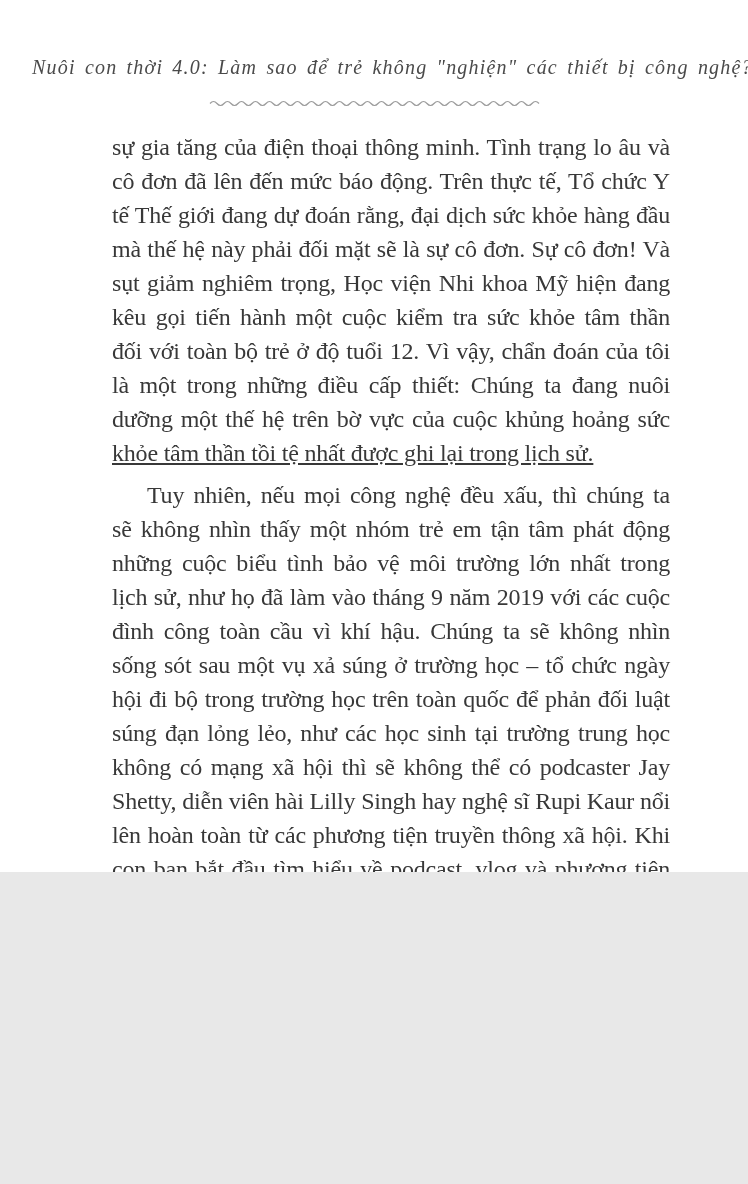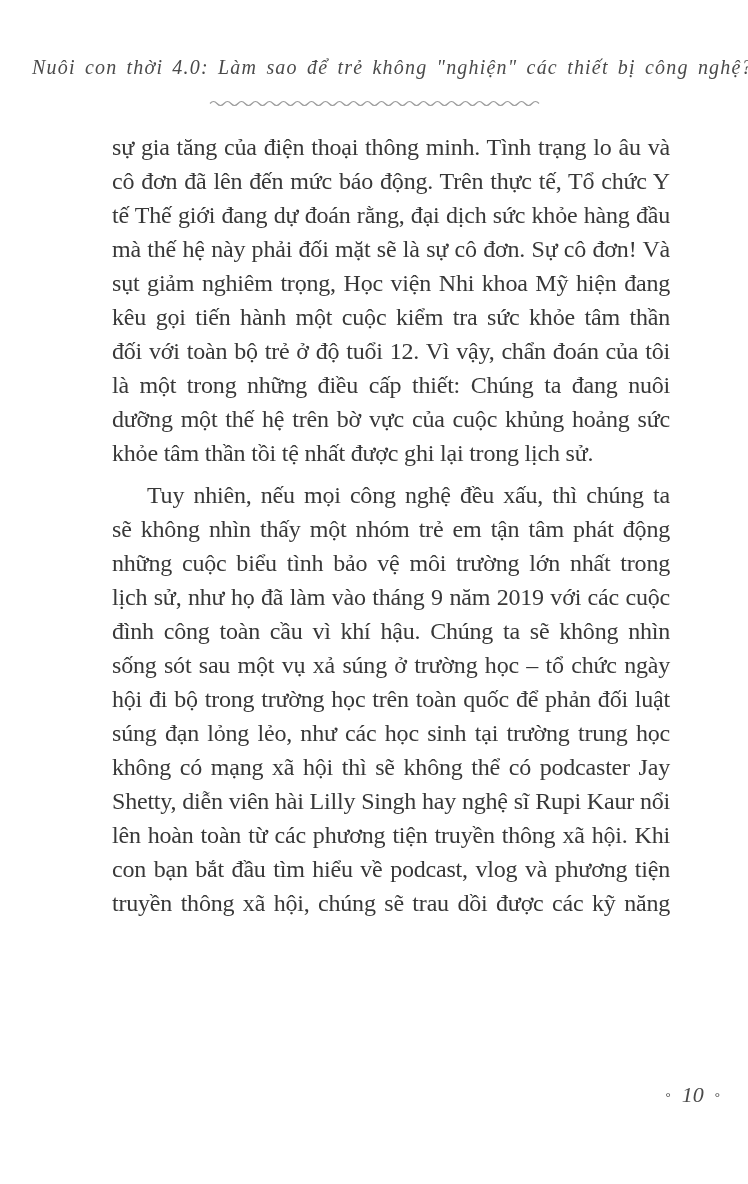--- a/index.html
+++ b/index.html
@@ -1,19 +1,19 @@
 <!DOCTYPE html>
 <html lang="vi" style="--bg: #ffffff; --text: #383838; --muted: #4a4a4a; --wave: #9b9b9b;"><head>
 <meta charset="utf-8">
 <style>
   html, body { margin: 0; padding: 0; background: #e8e8e8; }
   .page {
     position: relative;
     width: 748px;
-    height: 1184px;
+    height: 872px;
     margin: 0 auto;
     background: var(--bg, #ffffff);
     font-family: "Liberation Serif", serif;
     overflow: hidden;
   }
   
   .running-header {
     position: absolute;
     top: 56px;
     left: 0;
@@ -47,21 +47,21 @@
   .para-2 { margin-top: 8px; }
   .line {
     font-size: 24px;
     line-height: 34px;
     letter-spacing: -0.2px;
     text-align: justify;
     text-align-last: justify;
     text-justify: inter-word;
     white-space: nowrap;
   }
-  .line.para-end { text-align-last: left; }
+  .line.para-end { text-align-last: left; text-decoration: underline; }
   .para-2 .line.indent { padding-left: 35px; }
   
   .page-footer {
     position: absolute;
     top: 1082px;
     left: 0;
     right: 17px;
     text-align: right;
     font-style: italic;
     font-size: 22px;

